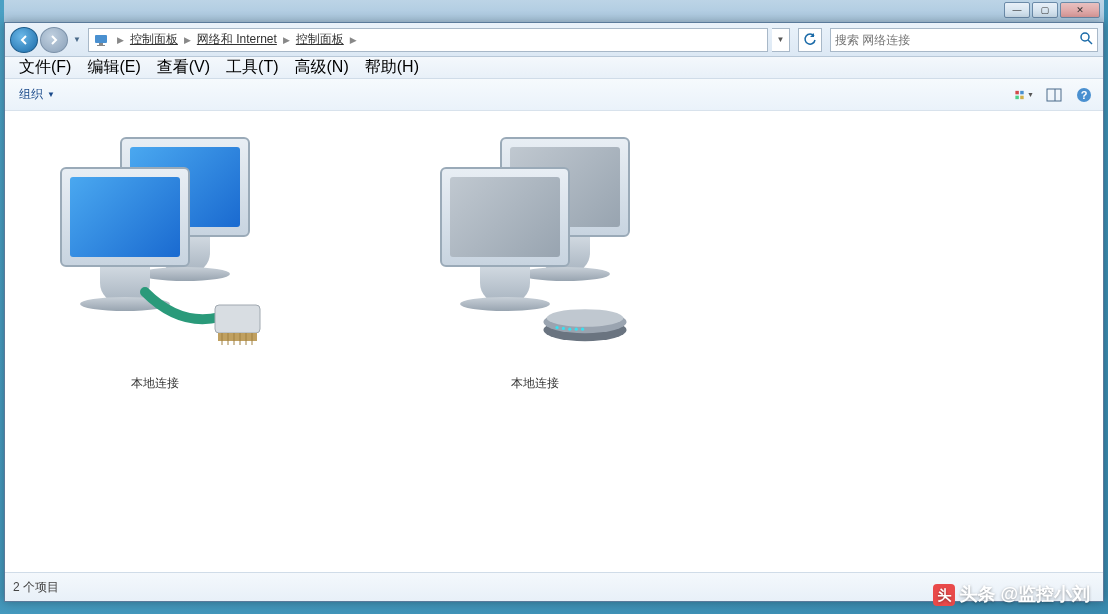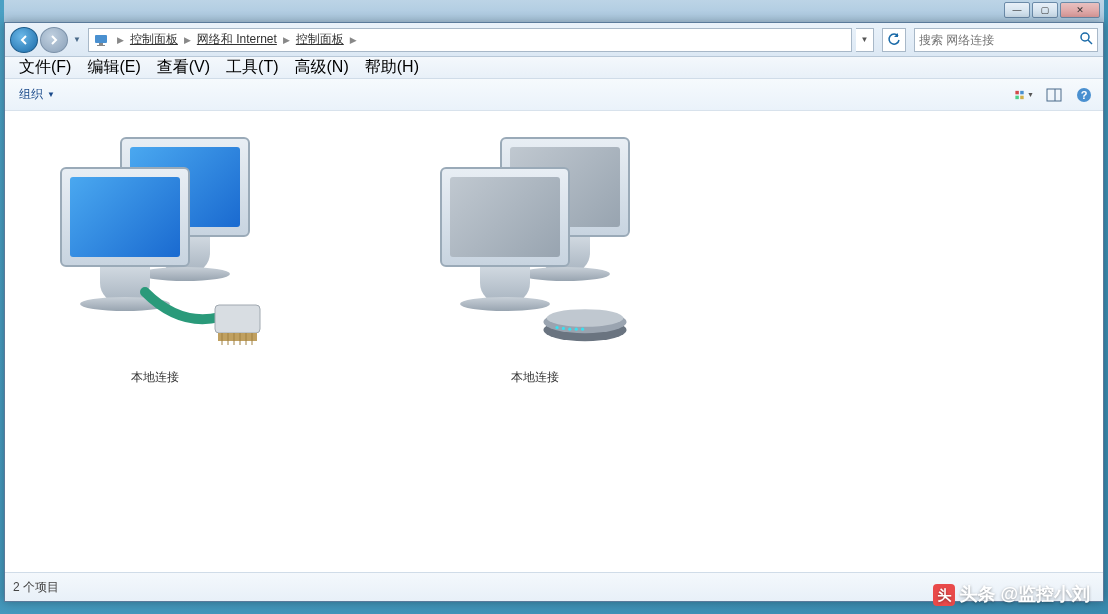--- a/index.html
+++ b/index.html
@@ -12,35 +12,35 @@
 .nav-btns { display:flex; gap:2px; }
 .nav-btn { width:28px; height:26px; border-radius:50%; background: radial-gradient(circle at 40% 35%, #6bb8e8, #1a6aa8); border:1px solid #1a5a8a; display:flex; align-items:center; justify-content:center; color:#fff; cursor:pointer; }
 .nav-btn.fwd { background: radial-gradient(circle at 40% 35%, #c0d0e0, #8aa0b8); border-color:#7a90a8; }
 .nav-drop { width:14px; height:26px; display:flex; align-items:center; justify-content:center; color:#4a6a8a; cursor:pointer; font-size:8px; }
 .breadcrumb { flex:1; height:24px; background:#fff; border:1px solid #a8b8c8; display:flex; align-items:center; padding:0 4px; font-size:12px; color:#333; }
 .breadcrumb .ico { width:16px; height:16px; margin-right:4px; display:inline-flex; }
 .breadcrumb .sep { color:#888; padding:0 4px; font-size:9px; }
 .breadcrumb .seg { padding:0 2px; cursor:pointer;text-decoration:underline; }
 .bc-drop { width:18px; height:24px; border:1px solid #a8b8c8; border-left:none; background:#fff; display:flex; align-items:center; justify-content:center; font-size:8px; color:#555; cursor:pointer; }
 .refresh { width:24px; height:24px; border:1px solid #a8b8c8; background:#fff; margin-left:4px; display:flex; align-items:center; justify-content:center; color:#1a6aa8; cursor:pointer; }
-.searchbox { width:184px; height:24px; border:1px solid #a8b8c8; background:#fff; margin-left:4px; display:flex; align-items:center; padding:0 4px; }
+.searchbox { width:268px; height:24px; border:1px solid #a8b8c8; background:#fff; margin-left:4px; display:flex; align-items:center; padding:0 4px; }
 .searchbox input { flex:1; border:none; outline:none; font-size:12px; color:#888; background:transparent; }
 .searchbox .sicon { color:#1a6aa8; cursor:pointer; }
 .menubar { height:22px; background: linear-gradient(#f4f8fc,#e8f0f8); border-bottom:1px solid #d0dce8; display:flex; align-items:center; padding:0 6px; font-size:16px; }
 .menubar .mitem { padding:2px 8px; cursor:pointer; }
 .toolbar { height:32px; background: linear-gradient(#f6fafd,#eaf2fa); border-bottom:1px solid #d8e2ec; display:flex; align-items:center; padding:12px 8px; justify-content:space-between; font-size:12px; }
 .toolbar .left { display:flex; align-items:center; }
 .toolbar .orgbtn { color:#1a4a8a; padding:3px 6px; cursor:pointer; display:flex; align-items:center; gap:4px; }
 .toolbar .orgbtn .dd { font-size:8px; }
 .toolbar .right { display:flex; align-items:center; gap:8px; }
 .tool-ico { width:22px; height:22px; display:flex; align-items:center; justify-content:center; cursor:pointer; border:1px solid transparent; }
 .content { flex:1; background:#fff; overflow:auto; padding:12px 20px; display:flex; gap:120px; align-items:flex-start; }
 .conn-item { width:260px; display:flex; flex-direction:column; align-items:center; cursor:pointer; padding:4px; }
 .conn-icon { width:230px; height:230px; position:relative; }
-.conn-label { font-size:12px; color:#333; margin-top:12px; text-align:center; }
+.conn-label { font-size:12px; color:#333; margin-top:18px; text-align:center; }
 .statusbar { height:22px; background: linear-gradient(#f4f8fc,#e8f0f8); border-top:1px solid #d0dce8; display:flex; align-items:center; padding:14px 8px; font-size:12px; color:#444; }
 .watermark { position:absolute; right:18px; bottom:8px; font-size:18px; color:#fff; font-weight:700; text-shadow:0 1px 3px rgba(0,0,0,.4); pointer-events:none; }
 .wm-logo { display:inline-block; width:22px; height:22px; background:#e94a4a; color:#fff; border-radius:4px; text-align:center; line-height:22px; font-size:14px; vertical-align:middle; margin-right:4px; }
 
 
 .monitor-stack { position:absolute; width:100%; height:100%; }
 .mon { position:absolute; width:130px; height:100px; border-radius:6px; background:linear-gradient(#e8eef4,#c8d4e0); border:2px solid #9aaab8; }
 .mon::after{ content:""; position:absolute; inset:8px; border-radius:3px; }
 .mon.active::after{ background:linear-gradient(135deg,#4aa8f0,#1a6ad0); }
 .mon.inactive::after{ background:linear-gradient(135deg,#c0c8d0,#98a4b0); }

